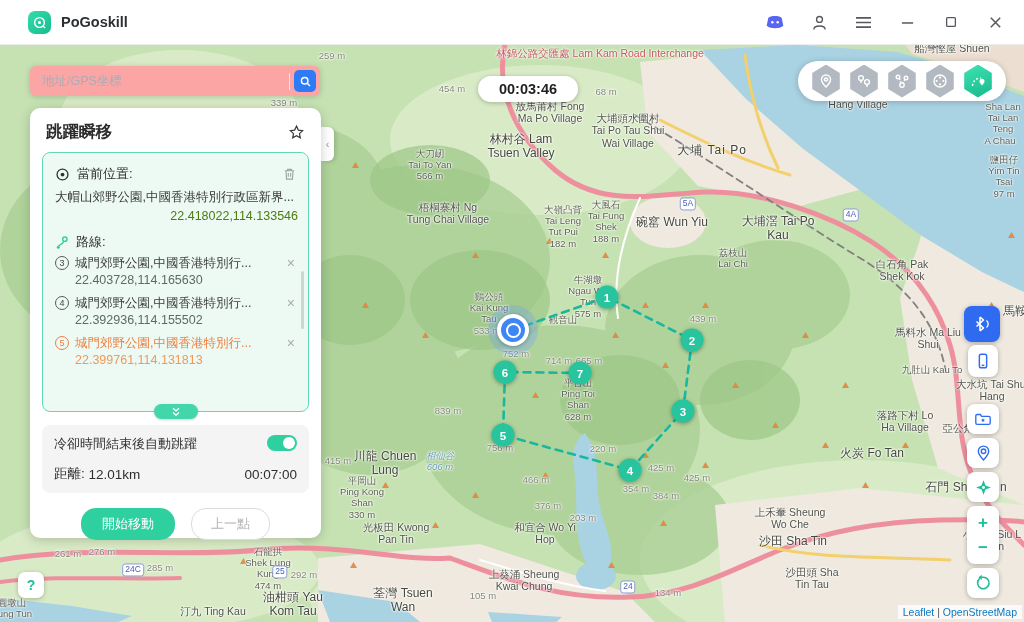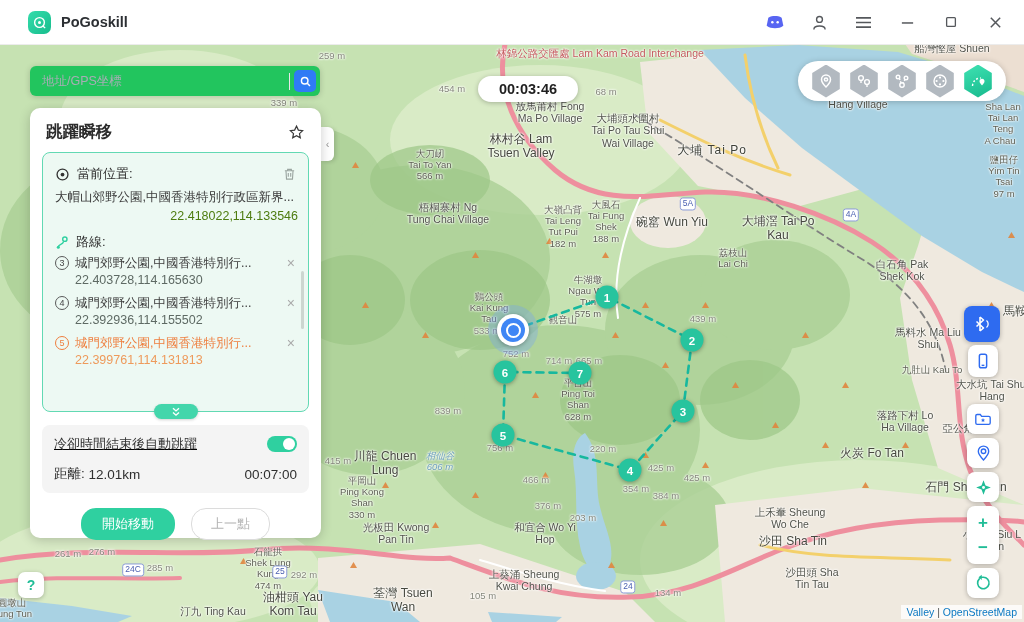--- a/index.html
+++ b/index.html
@@ -71,21 +71,21 @@
 
   .help-btn{position:absolute;left:18px;top:572px;width:26px;height:26px;background:#fff;border-radius:7px;
             box-shadow:0 1px 4px rgba(0,0,0,.25);display:flex;align-items:center;justify-content:center;
             font-size:14px;z-index:10;cursor:pointer;}
 
   .attribution{position:absolute;right:2px;bottom:3px;background:rgba(255,255,255,.78);padding:1px 5px;
                font-size:10.5px;color:#555;z-index:9;}
   .attribution a{color:#0b78c2;text-decoration:none;cursor:pointer;}
 
   
-  .search-bar{position:absolute;left:30px;top:66px;width:290px;height:30px;background:#22c55e;border-radius:6px;
+  .search-bar{position:absolute;left:30px;top:66px;width:290px;height:30px;background:#fca5a5;border-radius:6px;
               box-shadow:0 1px 6px rgba(0,0,0,.18);display:flex;align-items:center;z-index:40;}
   .search-bar input{flex:1;border:none;outline:none;font-size:12.5px;margin-left:10px;color:#333;
                     font-family:inherit;background:transparent;}
   .search-bar input::placeholder{color:#a8adb5;}
   .search-divider{width:1px;height:17px;background:#e8e8e8;}
   .search-btn{width:22px;height:22px;border-radius:5px;background:#2f7bf5;margin:0 4px;
               display:flex;align-items:center;justify-content:center;cursor:pointer;flex:none;}
 
   
   .panel{position:absolute;left:30px;top:108px;width:291px;height:430px;background:#fff;border-radius:10px;
@@ -112,21 +112,21 @@
   .rp-coords{font-size:12.5px;color:#5e6a64;height:16px;margin:2px 0 6px 20px;}
   .rp.clipped{margin-top:-15px;}
   .rp.active .rp-title,.rp.active .rp-name{color:#ee7e3e;}
   .rp.active .badge{border-color:#ee7e3e;color:#ee7e3e;}
   .rp.active .rp-coords{color:#ee9a5b;}
   .list-scrollbar{position:absolute;right:4px;top:118px;width:3px;height:58px;border-radius:2px;background:#ccd6d0;}
   .expand-pill{position:absolute;left:50%;bottom:-8px;transform:translateX(-50%);width:44px;height:15px;
                border-radius:8px;background:#43d6ab;display:flex;align-items:center;justify-content:center;
                cursor:pointer;box-shadow:0 1px 3px rgba(0,0,0,.18);}
   .gray-box{margin:13px 12px 0;background:#f4f4f4;border-radius:8px;padding:10px 12px;}
-  .auto-row{display:flex;align-items:center;height:18px;text-decoration:underline;}
+  .auto-row{display:flex;align-items:flex-start;height:18px;}
   .auto-label{font-size:13px;color:#333;}
   .switch{margin-left:auto;width:30px;height:16px;border-radius:9px;background:#d4d4d4;position:relative;cursor:pointer;}
   .switch.on{background:#2fd0a0;}
   .switch .knob{position:absolute;top:2px;left:2px;width:12px;height:12px;border-radius:50%;background:#fff;
                 transition:left .1s;}
   .switch.on .knob{left:16px;}
   .dist-row{display:flex;align-items:center;margin-top:12px;height:18px;font-size:13.5px;color:#2f2f2f;}
   .dist-time{margin-left:auto;}
   .btns{display:flex;justify-content:center;gap:16px;margin-top:15px;}
   .btn-start{background:#2fd0a0;color:#fff;border:none;border-radius:15px;padding:7px 21px;font-size:13px;
@@ -468,21 +468,21 @@
       <path d="M6.5,6 A7,7 0 1 0 11,4 L8,4" stroke="#20bd97" stroke-width="2" stroke-linecap="round"></path>
       <polygon points="9.5,1 5.5,4 9.5,7.2" fill="#20bd97"></polygon>
     </svg>
   </div>
 
   <div class="help-btn">
       <span class="tealtxt">?</span>
     </div>
 
   <div class="attribution">
-    <a>Valley</a>
+    <a>Leaflet</a>
     <span>|</span>
     <a>OpenStreetMap</a>
   </div>
 </div>
 
 <div class="header">
   <div class="logo">
     <svg width="15" height="15" viewBox="0 0 16 16" fill="none" stroke="#fff" stroke-width="1.5">
       <circle cx="8" cy="8" r="5.2"></circle>
         <circle cx="8" cy="8" r="1.6" fill="#fff" stroke="none"></circle>

